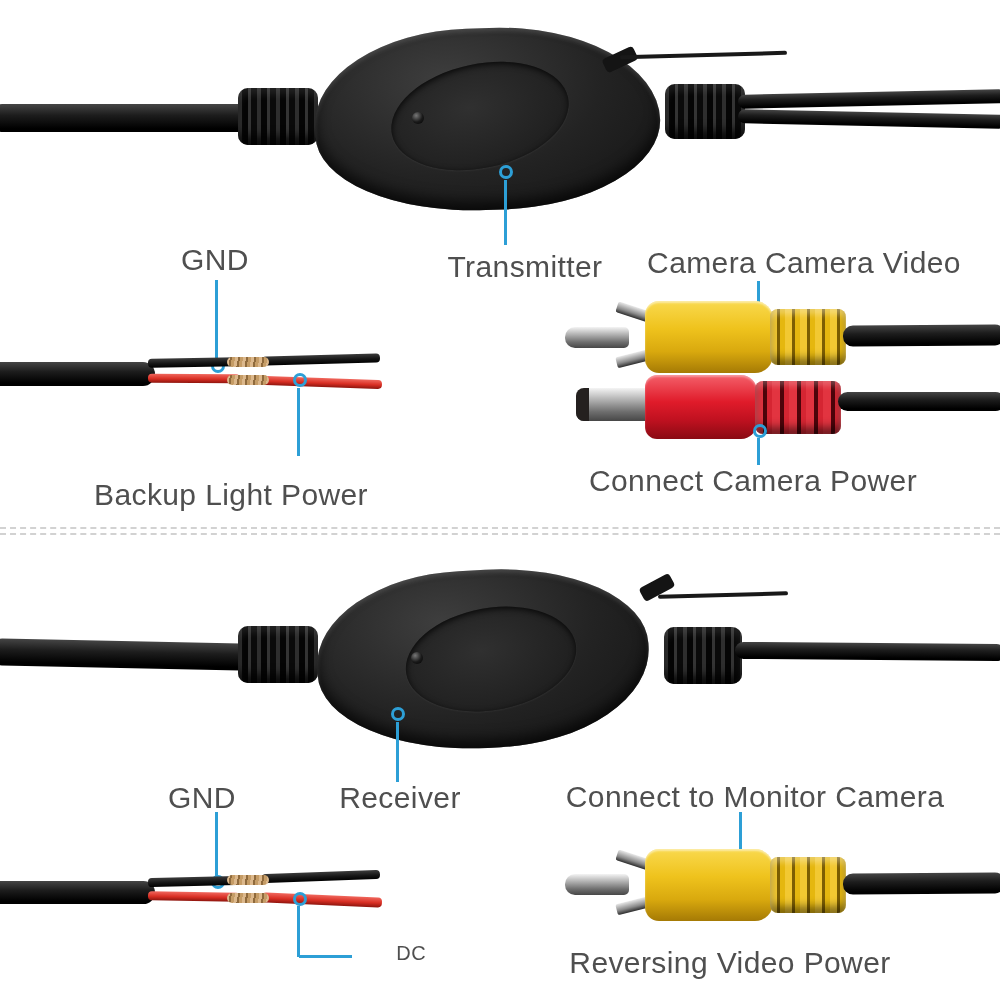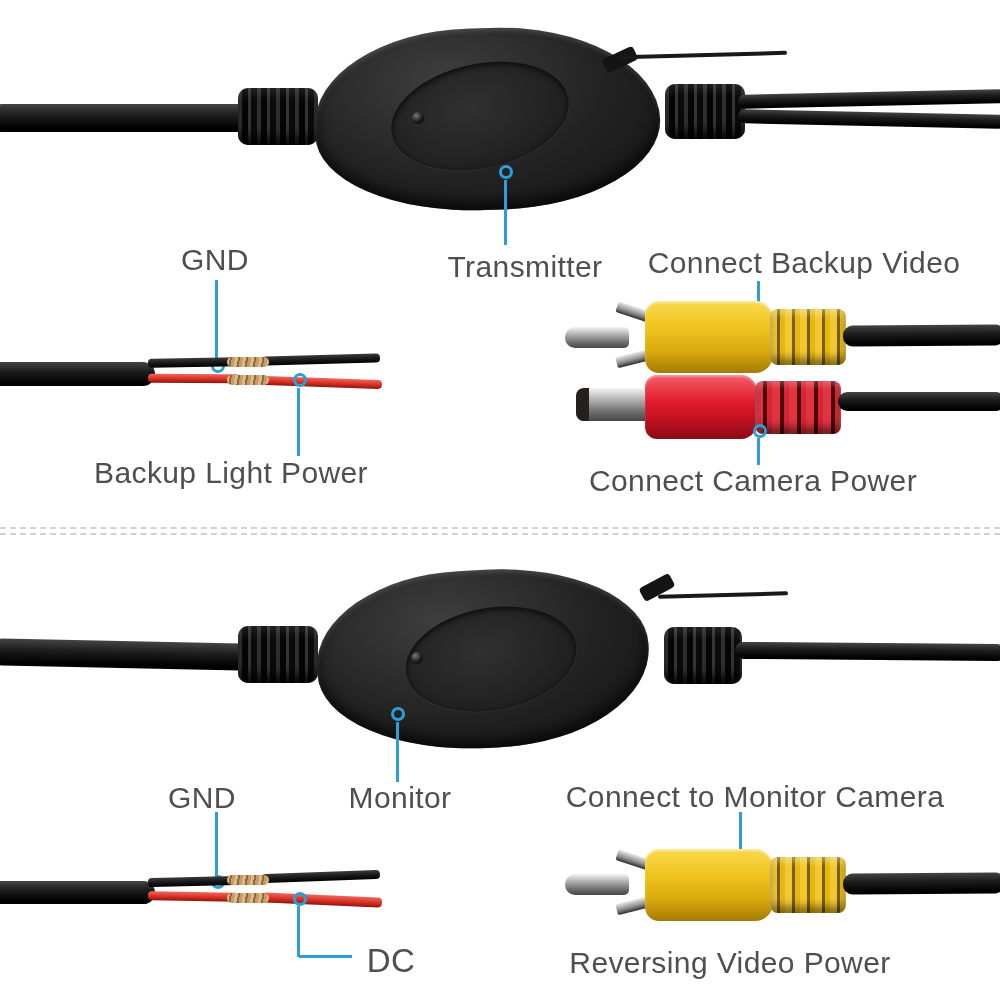--- a/index.html
+++ b/index.html
@@ -76,35 +76,35 @@
 <div class="cable" style="left:738px; top:112px; width:268px; height:14px; transform:rotate(1.2deg);"></div>
 
 <div class="lbl" style="left:150px; top:243px; width:130px;">GND</div>
 <div class="vline" style="left:215px; top:280px; height:80px;"></div>
 <div class="dot" style="left:211px; top:359px;"></div>
 
 <div class="dot" style="left:499px; top:165px;"></div>
 <div class="vline" style="left:504px; top:180px; height:65px;"></div>
 <div class="lbl" style="left:440px; top:250px; width:170px;">Transmitter</div>
 
-<div class="lbl" style="left:620px; top:246px; width:368px;">Connect Backup Video</div>
+<div class="lbl" style="left:620px; top:246px; width:368px;">Camera Camera Video</div>
 <div class="vline" style="left:757px; top:281px; height:40px;"></div>
 <div class="dot" style="left:753px; top:317px;"></div>
 
 <div class="cable" style="left:-6px; top:362px; width:161px; height:24px; border-radius:0 12px 12px 0;"></div>
 <div class="wire-black" style="left:148px; top:358px; width:92px; transform:rotate(-1deg);"></div>
 <div class="wire-black" style="left:262px; top:355px; width:118px; transform:rotate(-1.5deg);"></div>
 <div class="copper" style="left:227px; top:357px; width:42px;"></div>
 <div class="wire-red" style="left:148px; top:374px; width:92px; transform:rotate(0.5deg);"></div>
 <div class="wire-red" style="left:262px; top:378px; width:120px; transform:rotate(2deg);"></div>
 <div class="copper" style="left:227px; top:375px; width:42px;"></div>
 
 <div class="dot" style="left:293px; top:373px;"></div>
 <div class="vline" style="left:297px; top:388px; height:68px;"></div>
-<div class="lbl" style="left:60px; top:456px; width:342px;">Backup Light Power</div>
+<div class="lbl" style="left:60px; top:478px; width:342px;">Backup Light Power</div>
 
 <div class="metal" style="left:565px; top:327px; width:64px; height:21px;"></div>
 <div class="prong" style="left:616px; top:308px; width:44px; height:11px; transform:rotate(18deg);"></div>
 <div class="prong" style="left:616px; top:352px; width:44px; height:11px; transform:rotate(-14deg);"></div>
 <div class="rca-body" style="left:645px; top:301px; width:128px; height:72px;"></div>
 <div class="rca-ribs" style="left:770px; top:309px; width:76px; height:56px;"></div>
 <div class="cable" style="left:843px; top:325px; width:162px; height:21px; transform:rotate(-0.5deg);"></div>
 
 <div class="metal" style="left:576px; top:388px; width:78px; height:33px; border-radius:8px 4px 4px 8px;"></div>
 <div class="abs" style="left:576px; top:388px; width:13px; height:33px; background:#24201f; border-radius:8px 0 0 8px;"></div>
@@ -128,42 +128,42 @@
 <div class="led" style="left:411px; top:652px;"></div>
 
 <div class="ant-nub" style="left:640px; top:580px; width:34px; height:15px; transform:rotate(-28deg);"></div>
 <div class="antenna" style="left:658px; top:593px; width:130px; transform:rotate(-1.5deg);"></div>
 
 <div class="relief" style="left:664px; top:627px; width:78px; height:57px;"></div>
 <div class="cable" style="left:735px; top:643px; width:270px; height:17px; transform:rotate(0.5deg);"></div>
 
 <div class="dot" style="left:391px; top:707px;"></div>
 <div class="vline" style="left:396px; top:722px; height:60px;"></div>
-<div class="lbl" style="left:320px; top:781px; width:160px;">Monitor</div>
+<div class="lbl" style="left:320px; top:781px; width:160px;">Receiver</div>
 
 <div class="lbl" style="left:138px; top:781px; width:128px;">GND</div>
 <div class="vline" style="left:215px; top:812px; height:64px;"></div>
 <div class="dot" style="left:211px; top:875px;"></div>
 
 <div class="lbl" style="left:565px; top:780px; width:380px;">Connect to Monitor Camera</div>
 <div class="vline" style="left:739px; top:812px; height:41px;"></div>
 <div class="dot" style="left:735px; top:851px;"></div>
 
 <div class="cable" style="left:-6px; top:881px; width:161px; height:23px; border-radius:0 12px 12px 0;"></div>
 <div class="wire-black" style="left:148px; top:877px; width:92px; transform:rotate(-1.5deg);"></div>
 <div class="wire-black" style="left:262px; top:872px; width:118px; transform:rotate(-2deg);"></div>
 <div class="copper" style="left:227px; top:875px; width:42px;"></div>
 <div class="wire-red" style="left:148px; top:892px; width:92px; transform:rotate(1deg);"></div>
 <div class="wire-red" style="left:262px; top:895px; width:120px; height:10px; transform:rotate(2.5deg);"></div>
 <div class="copper" style="left:227px; top:893px; width:42px;"></div>
 
 <div class="dot" style="left:293px; top:892px;"></div>
 <div class="vline" style="left:297px; top:906px; height:51px;"></div>
 <div class="hline" style="left:299px; top:955px; width:53px;"></div>
-<div class="lbl" style="left:356px; top:942px; width:70px; font-size:33px; text-align:center;">DC</div>
+<div class="lbl" style="left:356px; top:942px; width:70px; font-size:20px; text-align:right;">DC</div>
 
 <div class="metal" style="left:565px; top:874px; width:64px; height:21px;"></div>
 <div class="prong" style="left:616px; top:856px; width:44px; height:11px; transform:rotate(18deg);"></div>
 <div class="prong" style="left:616px; top:899px; width:44px; height:11px; transform:rotate(-14deg);"></div>
 <div class="rca-body" style="left:645px; top:849px; width:128px; height:72px;"></div>
 <div class="rca-ribs" style="left:770px; top:857px; width:76px; height:56px;"></div>
 <div class="cable" style="left:843px; top:873px; width:162px; height:21px; transform:rotate(-0.5deg);"></div>
 
 <div class="lbl" style="left:540px; top:946px; width:380px;">Reversing Video Power</div>
 

